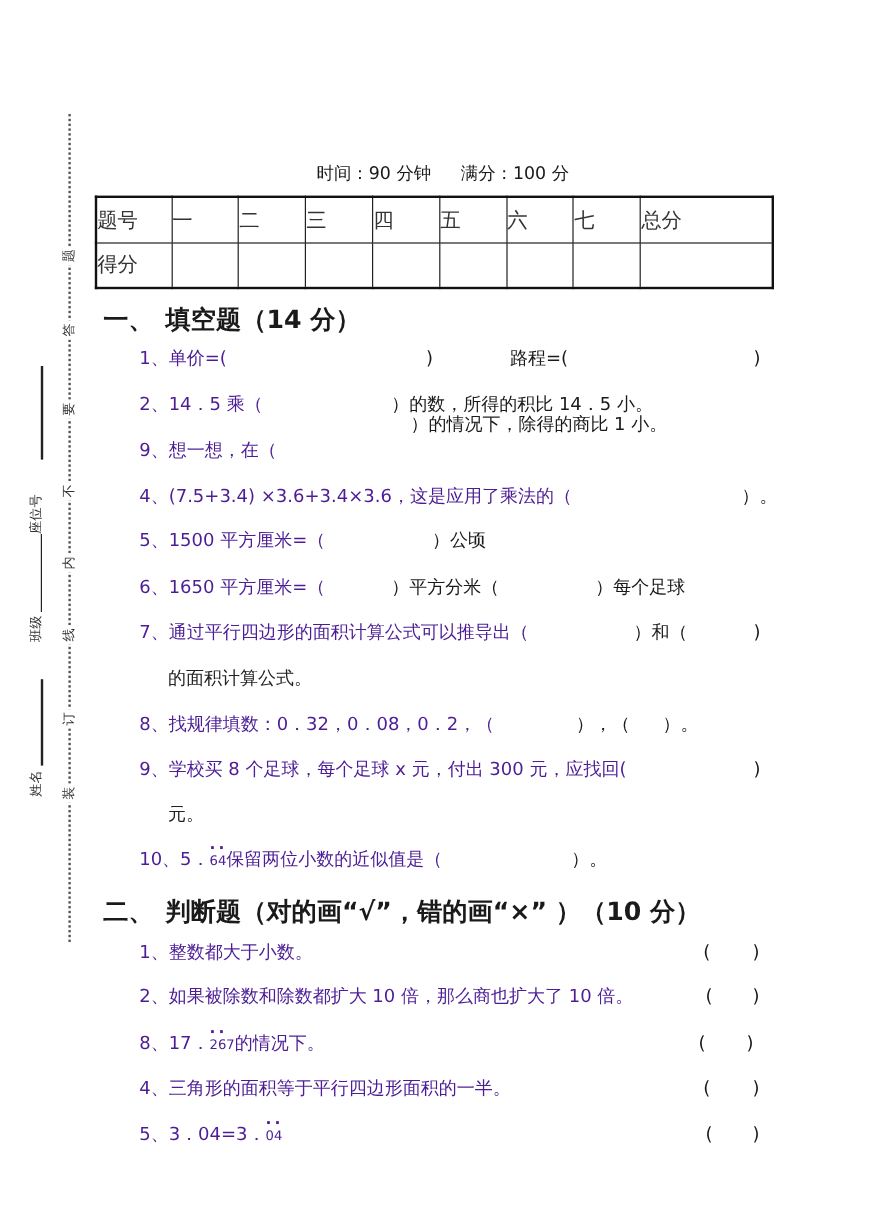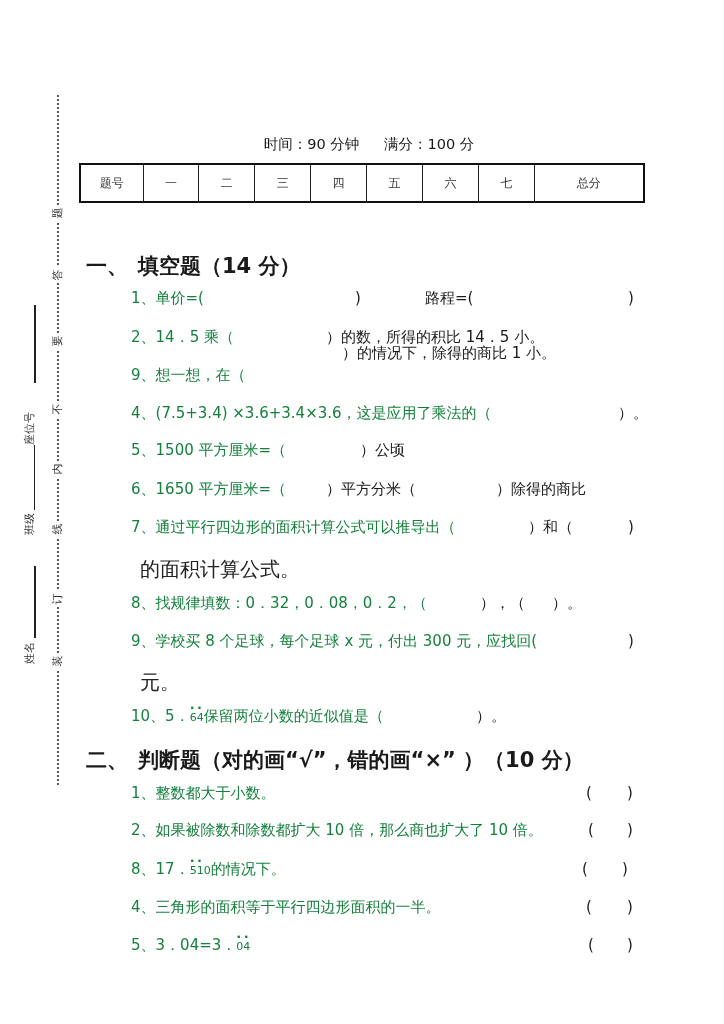--- a/index.html
+++ b/index.html
@@ -9,28 +9,28 @@
   
   .dotline { position: absolute; left: 57px; top: 95px; width: 0; height: 690px; border-left: 2px dotted #555; }
   .margin-char { position: absolute; left: 50px; width: 16px; height: 16px; background: #fff; font-size: 11px; line-height: 16px; text-align: center; transform: rotate(-90deg); color: #333; font-family: "DejaVu Serif", serif; }
   .margin-label { position: absolute; left: 22px; font-size: 11px; white-space: nowrap; transform-origin: left top; transform: rotate(-90deg); color: #333; font-family: "DejaVu Serif", serif; }
   .margin-line { position: absolute; width: 0; border-left: 2px solid #222; }
 
   .header-line { position: absolute; top: 135px; left: 0; width: 724px; text-align: center; font-size: 14.5px; padding-left: 14px; }
   .header-line span { margin: 0 10px; }
 
   table.score { position: absolute; left: 79px; top: 163px; width: 566px; border-collapse: collapse; border: 2px solid #111; }
-  table.score td { border: 1px solid #222; height: 38px; text-align: center; font-size: 12px; color: #333; }
+  table.score td { border: 1px solid #222; height: 38px; font-size: 17px; color: #333; }
   table.score td:first-child { width: 63px; }
 
   .section { position: absolute; left: 86px; font-size: 21px; font-weight: bold; white-space: nowrap; }
   .section .num { display: inline-block; width: 52px; }
 
-  .q { position: absolute; left: 131px; font-size: 15px; white-space: nowrap; color: #15803d; }
-  .cont { position: absolute; left: 140px; font-size: 20px; color: #222; white-space: nowrap; }
+  .q { position: absolute; left: 116px; font-size: 15px; white-space: nowrap; color: #4c1d95; }
+  .cont { position: absolute; left: 140px; font-size: 15px; color: #222; white-space: nowrap; }
   .dotted { position: relative; display: inline-block; font-size: 11px; }
   .dotted::before { content: "· ·"; position: absolute; top: -11px; left: 0; font-size: 13px; font-weight: bold; letter-spacing: -1px; }
   .paren { position: absolute; font-size: 15px; }
 </style>
 </head>
 <body>
 
 <div class="dotline"></div>
 <div class="margin-char" style="top:205px">题</div>
 <div class="margin-char" style="top:267px">答</div>
@@ -59,20 +59,31 @@
     <td>题号</td>
     <td>一</td>
     <td>二</td>
     <td>三</td>
     <td>四</td>
     <td>五</td>
     <td>六</td>
     <td>七</td>
     <td>总分</td>
   </tr>
+  <tr>
+    <td>得分</td>
+    <td></td>
+    <td></td>
+    <td></td>
+    <td></td>
+    <td></td>
+    <td></td>
+    <td></td>
+    <td></td>
+  </tr>
 </tbody>
   </table>
 
 <div class="section" style="top:252px">
   <span class="num">一、</span><span>填空题（14 分）</span>
 </div>
 
 <div class="q" style="top:289px"><span>1、单价=(</span></div>
 <div class="paren" style="top:289px; left:355px">)</div>
 <div class="paren" style="top:289px; left:425px">路程=(</div>
@@ -85,21 +96,21 @@
 <div class="paren" style="top:344px; left:342px">）的情况下，除得的商比 1 小。</div>
 
 <div class="q" style="top:404px"><span>4、(7.5+3.4) ×3.6+3.4×3.6，这是应用了乘法的（</span></div>
 <div class="paren" style="top:404px; left:618px">）。</div>
 
 <div class="q" style="top:441px"><span>5、1500 平方厘米=（</span></div>
 <div class="paren" style="top:441px; left:360px">）公顷</div>
 
 <div class="q" style="top:480px"><span>6、1650 平方厘米=（</span></div>
 <div class="paren" style="top:480px; left:326px">）平方分米（</div>
-<div class="paren" style="top:480px; left:496px">）除得的商比</div>
+<div class="paren" style="top:480px; left:496px">）每个足球</div>
 
 <div class="q" style="top:518px"><span>7、通过平行四边形的面积计算公式可以推导出（</span></div>
 <div class="paren" style="top:518px; left:528px">）和（</div>
 <div class="paren" style="top:518px; left:628px">)</div>
 <div class="cont" style="top:556px">的面积计算公式。</div>
 
 <div class="q" style="top:594px"><span>8、找规律填数：0．32，0．08，0．2，（</span></div>
 <div class="paren" style="top:594px; left:480px">），（</div>
 <div class="paren" style="top:594px; left:552px">）。</div>
 
@@ -115,21 +126,21 @@
 </div>
 
 <div class="q" style="top:784px"><span>1、整数都大于小数。</span></div>
 <div class="paren" style="top:784px; left:586px">(</div>
 <div class="paren" style="top:784px; left:627px">)</div>
 
 <div class="q" style="top:821px"><span>2、如果被除数和除数都扩大 10 倍，那么商也扩大了 10 倍。</span></div>
 <div class="paren" style="top:821px; left:588px">(</div>
 <div class="paren" style="top:821px; left:627px">)</div>
 
-<div class="q" style="top:860px"><span>8、17．</span><span class="dotted">510</span><span>的情况下。</span></div>
+<div class="q" style="top:860px"><span>8、17．</span><span class="dotted">267</span><span>的情况下。</span></div>
 <div class="paren" style="top:860px; left:582px">(</div>
 <div class="paren" style="top:860px; left:622px">)</div>
 
 <div class="q" style="top:898px"><span>4、三角形的面积等于平行四边形面积的一半。</span></div>
 <div class="paren" style="top:898px; left:586px">(</div>
 <div class="paren" style="top:898px; left:627px">)</div>
 
 <div class="q" style="top:936px"><span>5、3．04=3．</span><span class="dotted">04</span></div>
 <div class="paren" style="top:936px; left:588px">(</div>
 <div class="paren" style="top:936px; left:627px">)</div>

